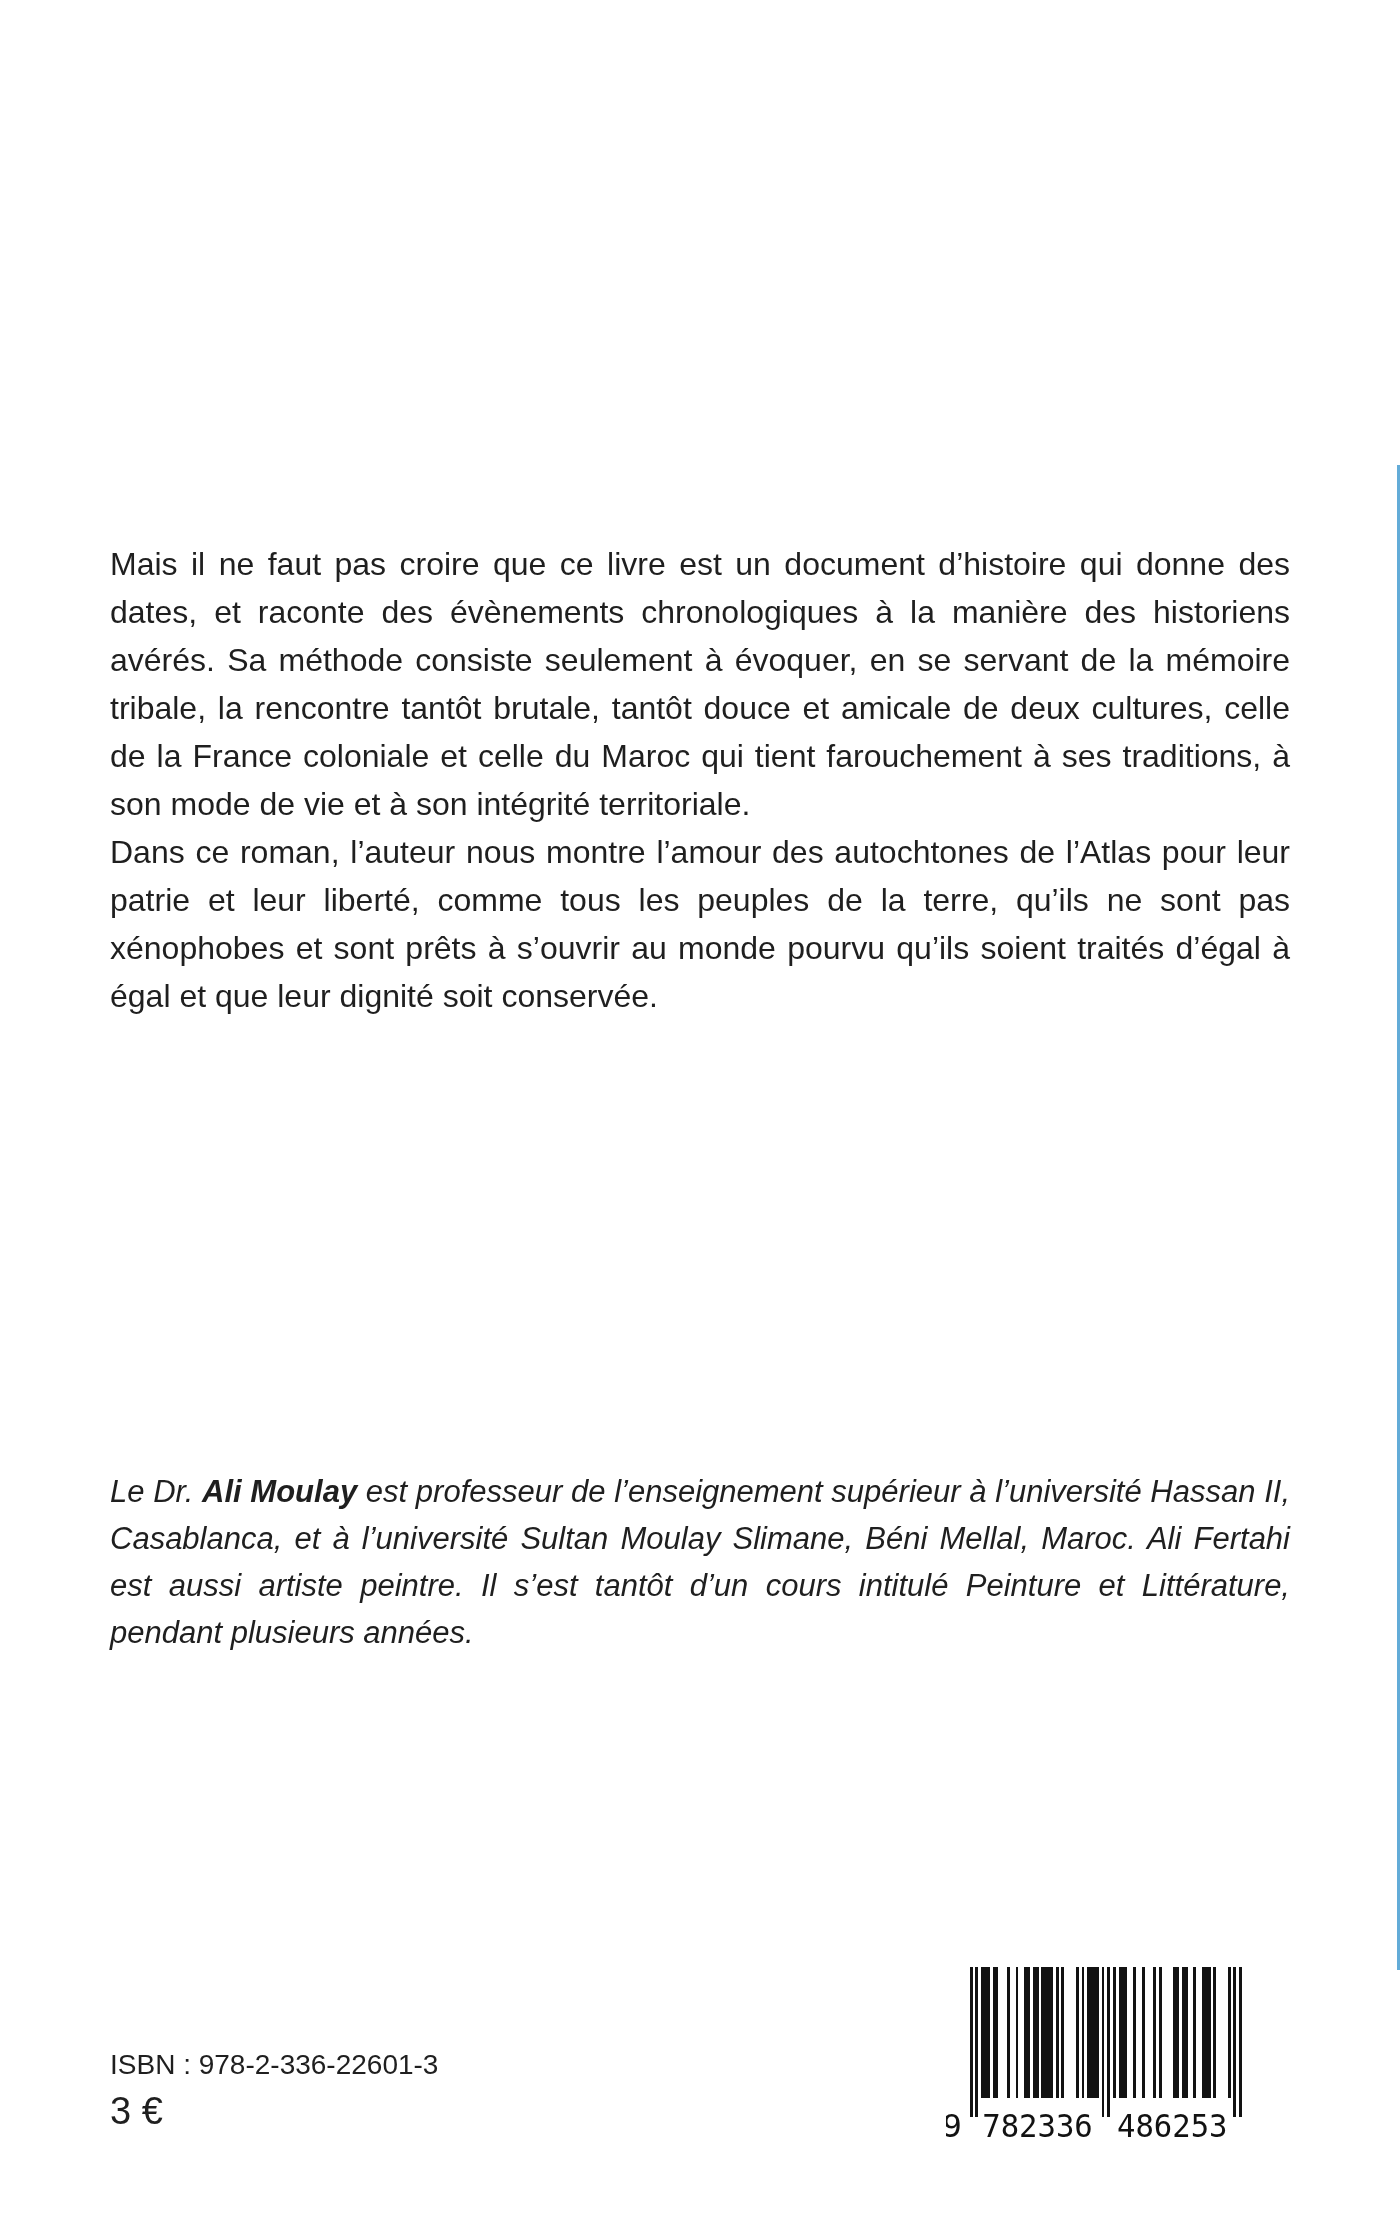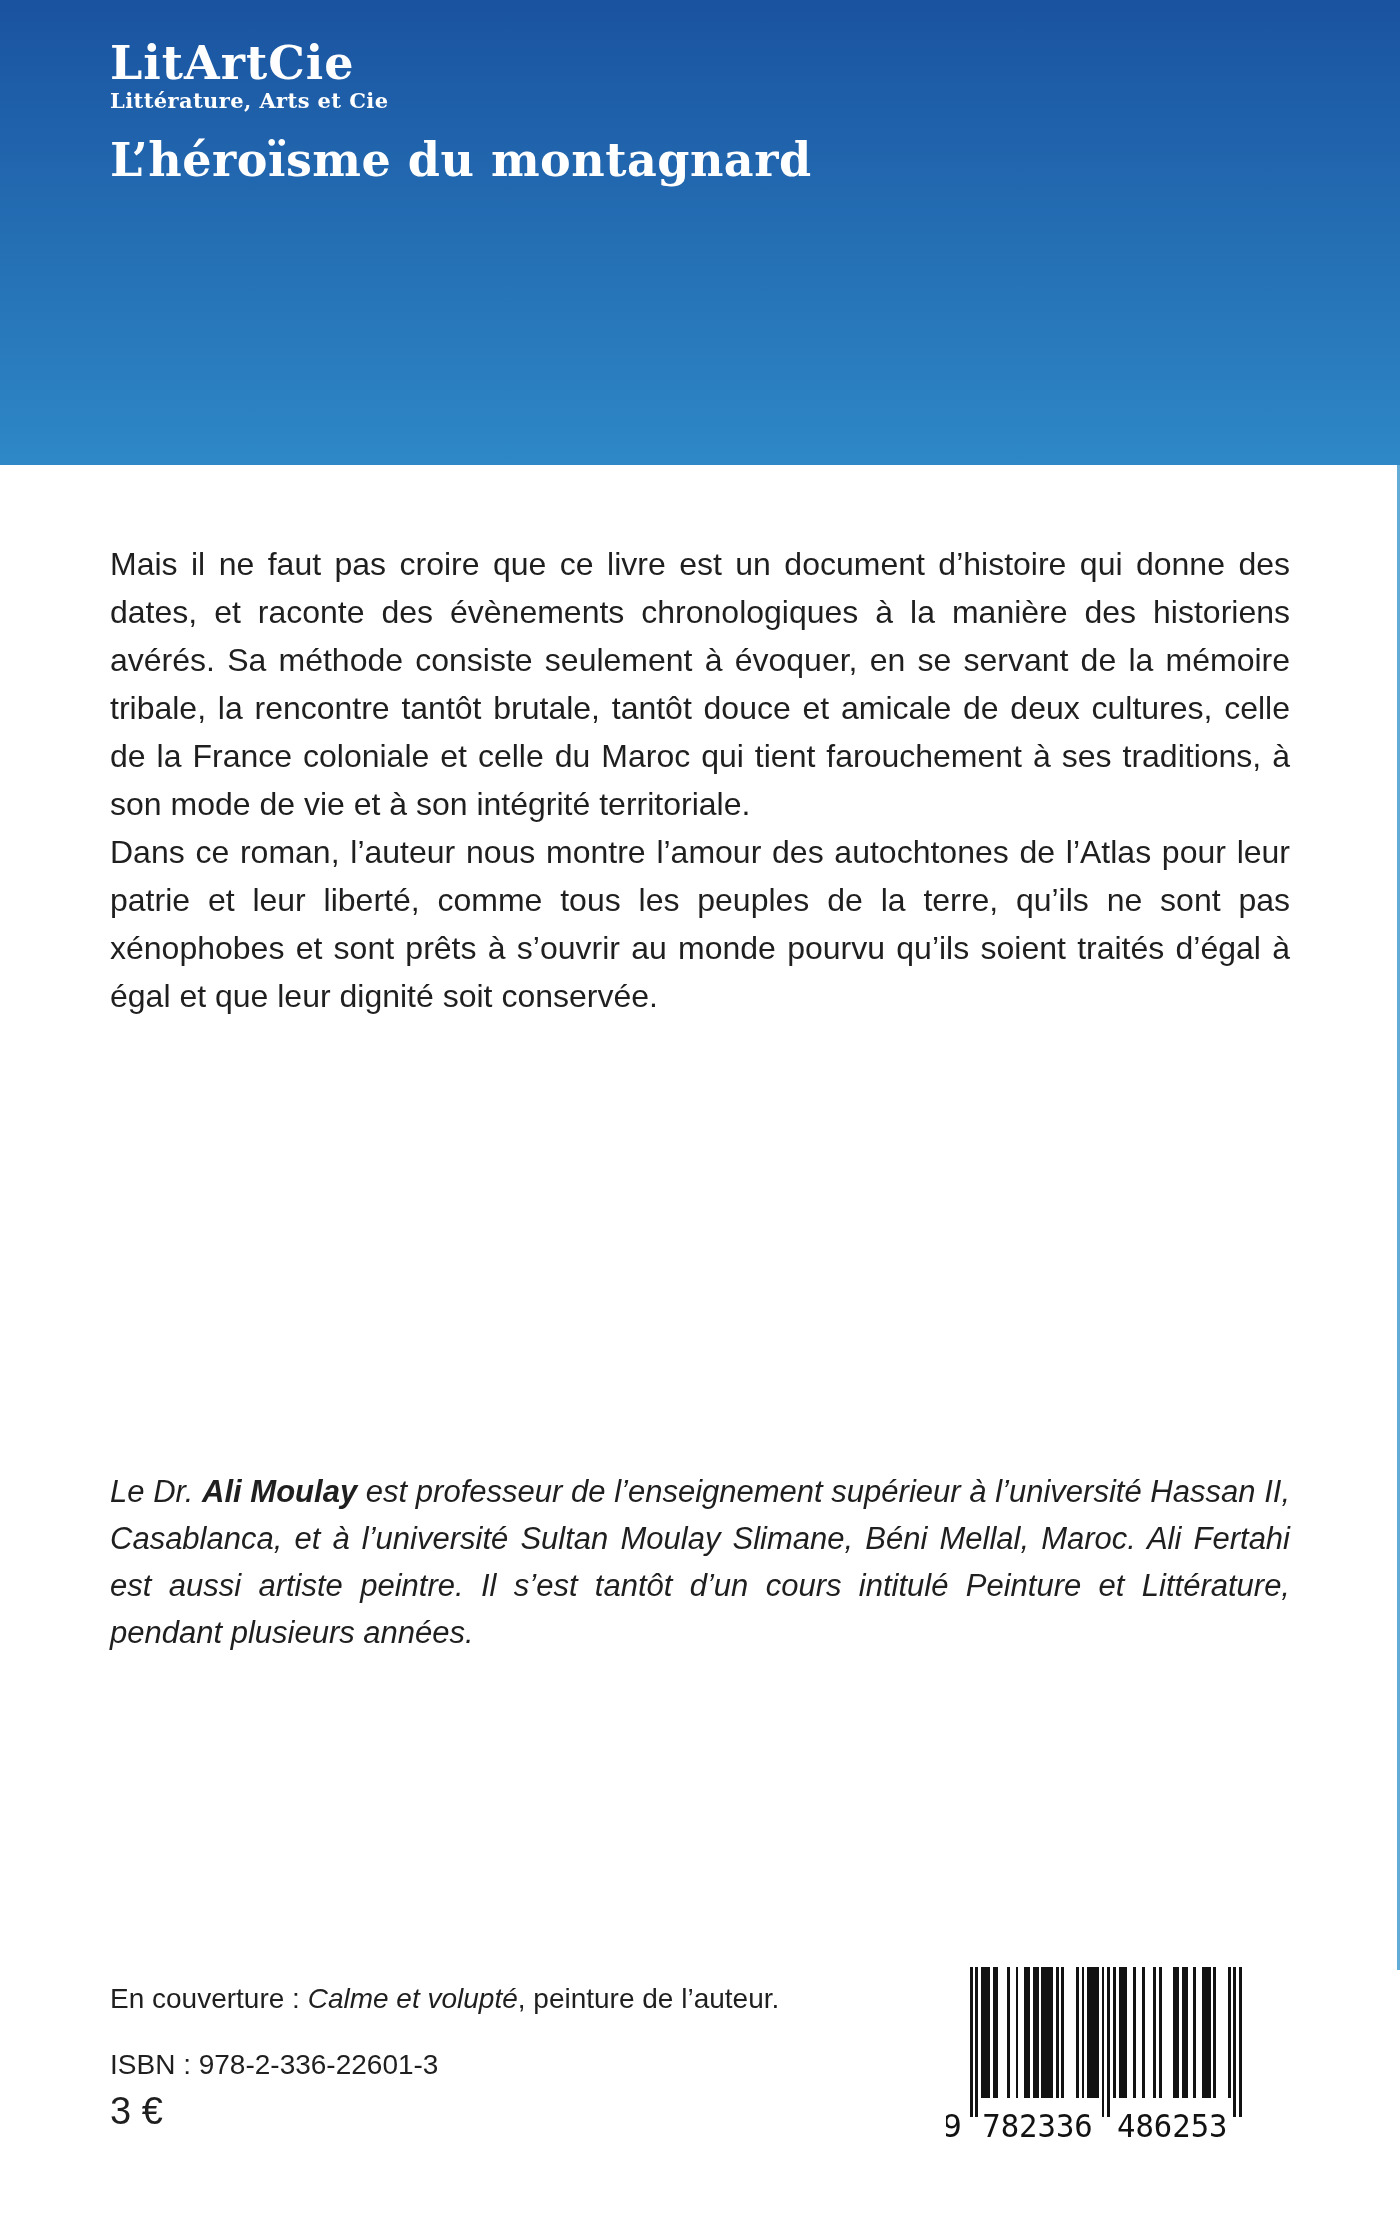--- a/index.html
+++ b/index.html
@@ -48,40 +48,32 @@
   .edge-line{
     position:absolute;right:0;top:465px;width:3px;height:1505px;
     background:var(--edge,#63acd8);
   }
 </style>
 </head>
 <body>
 
 <div class="page">
 
-  <header class="band">
-    <div class="logo">
-      <div class="logo-name">LitArtCie</div>
-      <div class="logo-tagline">Littérature, Arts et Cie</div>
-    </div>
-    <h1 class="title">L’héroïsme du montagnard</h1>
-  </header>
 
   <section class="synopsis">
     <p>Mais il ne faut pas croire que ce livre est un document d’histoire qui donne des dates, et raconte des évènements chronologiques à la manière des historiens avérés. Sa méthode consiste seulement à évoquer, en se servant de la mémoire tribale, la rencontre tantôt brutale, tantôt douce et amicale de deux cultures, celle de la France coloniale et celle du Maroc qui tient farouchement à ses traditions, à son mode de vie et à son intégrité territoriale.</p>
     <p>Dans ce roman, l’auteur nous montre l’amour des autochtones de l’Atlas pour leur patrie et leur liberté, comme tous les peuples de la terre, qu’ils ne sont pas xénophobes et sont prêts à s’ouvrir au monde pourvu qu’ils soient traités d’égal à égal et que leur dignité soit conservée.</p>
   </section>
 
   <section class="bio">
     <p><span>Le Dr. </span><strong>Ali Moulay</strong><span> est professeur de l’enseignement supérieur à l’université Hassan II, Casablanca, et à l’université Sultan Moulay Slimane, Béni Mellal, Maroc. Ali Fertahi est aussi artiste peintre. Il s’est tantôt d’un cours intitulé Peinture et Littérature, pendant plusieurs années.</span></p>
   </section>
 
   <div class="edge-line"></div>
 
-  <p class="credit"><span>En couverture : </span><em>Calme et volupté</em><span>, peinture de l’auteur.</span></p>
 
   <p class="isbn">ISBN : 978-2-336-22601-3</p>
 
   <p class="price">3 €</p>
 
   <div class="barcode">
     <svg id="barcode-svg" viewBox="-24 0 303.5 176" width="300" height="176" shape-rendering="crispEdges" fill="#121212" font-family="&quot;DejaVu Sans Mono&quot;, monospace">
         <rect x="0.00" y="0" width="2.90" height="152"></rect>
         <rect x="5.80" y="0" width="2.90" height="152"></rect>
         <rect x="11.60" y="0" width="2.90" height="133"></rect>

